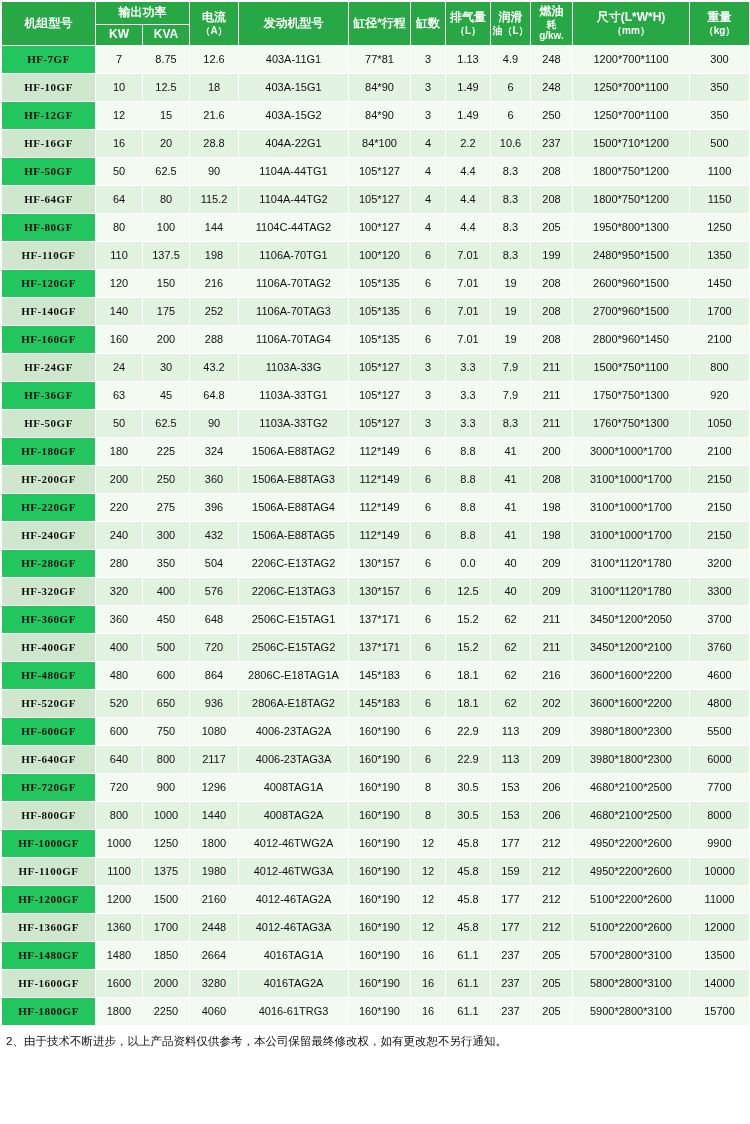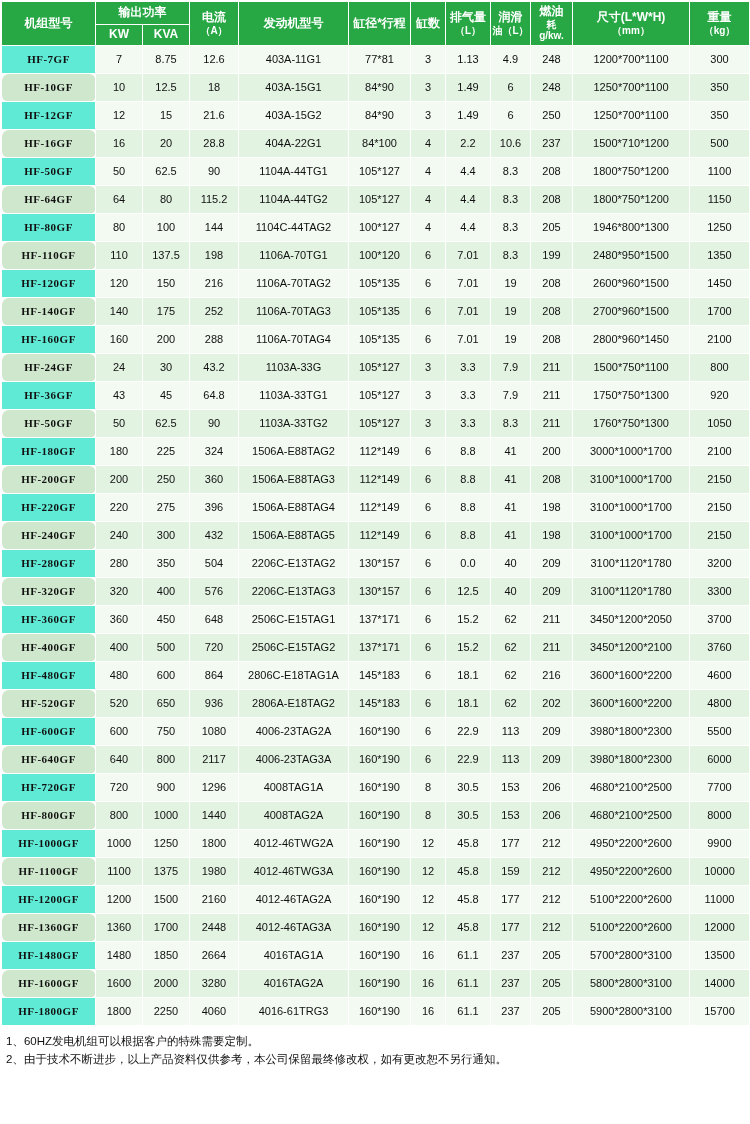--- a/index.html
+++ b/index.html
@@ -40,30 +40,29 @@
     font-size: 12px;
     border: 1px solid #ffffff;
   }
   thead th .sub {
     display: block;
     font-size: 10px;
     font-weight: bold;
   }
   
   td.model {
-    background: #5eead4;
+    background: #22c55e;
     font-weight: bold;
     font-size: 13px;
     font-family: "Liberation Serif", serif;
     height: 27px;
     letter-spacing: 0.5px;
   }
   tr.alt td.model {
     background: #cfe8cd;
-    border-radius: 7px;
   }
   td.cell {
     background: #f2faf1;
     height: 27px;
     font-size: 11px;
   }
   tr.alt td.cell {
     background: #e3f3e2;
   }
   .notes {
@@ -235,21 +234,21 @@
           <td class="model">HF-80GF</td>
           <td class="cell">80</td>
           <td class="cell">100</td>
           <td class="cell">144</td>
           <td class="cell">1104C-44TAG2</td>
           <td class="cell">100*127</td>
           <td class="cell">4</td>
           <td class="cell">4.4</td>
           <td class="cell">8.3</td>
           <td class="cell">205</td>
-          <td class="cell">1946*800*1300</td>
+          <td class="cell">1950*800*1300</td>
           <td class="cell">1250</td>
         </tr>
         <tr class="alt">
           <td class="model">HF-110GF</td>
           <td class="cell">110</td>
           <td class="cell">137.5</td>
           <td class="cell">198</td>
           <td class="cell">1106A-70TG1</td>
           <td class="cell">100*120</td>
           <td class="cell">6</td>
@@ -310,21 +309,21 @@
           <td class="cell">105*127</td>
           <td class="cell">3</td>
           <td class="cell">3.3</td>
           <td class="cell">7.9</td>
           <td class="cell">211</td>
           <td class="cell">1500*750*1100</td>
           <td class="cell">800</td>
         </tr>
         <tr>
           <td class="model">HF-36GF</td>
-          <td class="cell">43</td>
+          <td class="cell">63</td>
           <td class="cell">45</td>
           <td class="cell">64.8</td>
           <td class="cell">1103A-33TG1</td>
           <td class="cell">105*127</td>
           <td class="cell">3</td>
           <td class="cell">3.3</td>
           <td class="cell">7.9</td>
           <td class="cell">211</td>
           <td class="cell">1750*750*1300</td>
           <td class="cell">920</td>
@@ -634,16 +633,15 @@
           <td class="cell">61.1</td>
           <td class="cell">237</td>
           <td class="cell">205</td>
           <td class="cell">5900*2800*3100</td>
           <td class="cell">15700</td>
         </tr>
       </tbody>
   </table>
 
   <div class="notes">
-    <div>1、60HZ发电机组可以根据客户的特殊需要定制。</div>
     <div>2、由于技术不断进步，以上产品资料仅供参考，本公司保留最终修改权，如有更改恕不另行通知。</div>
   </div>
 </div>
 
 </body></html>

